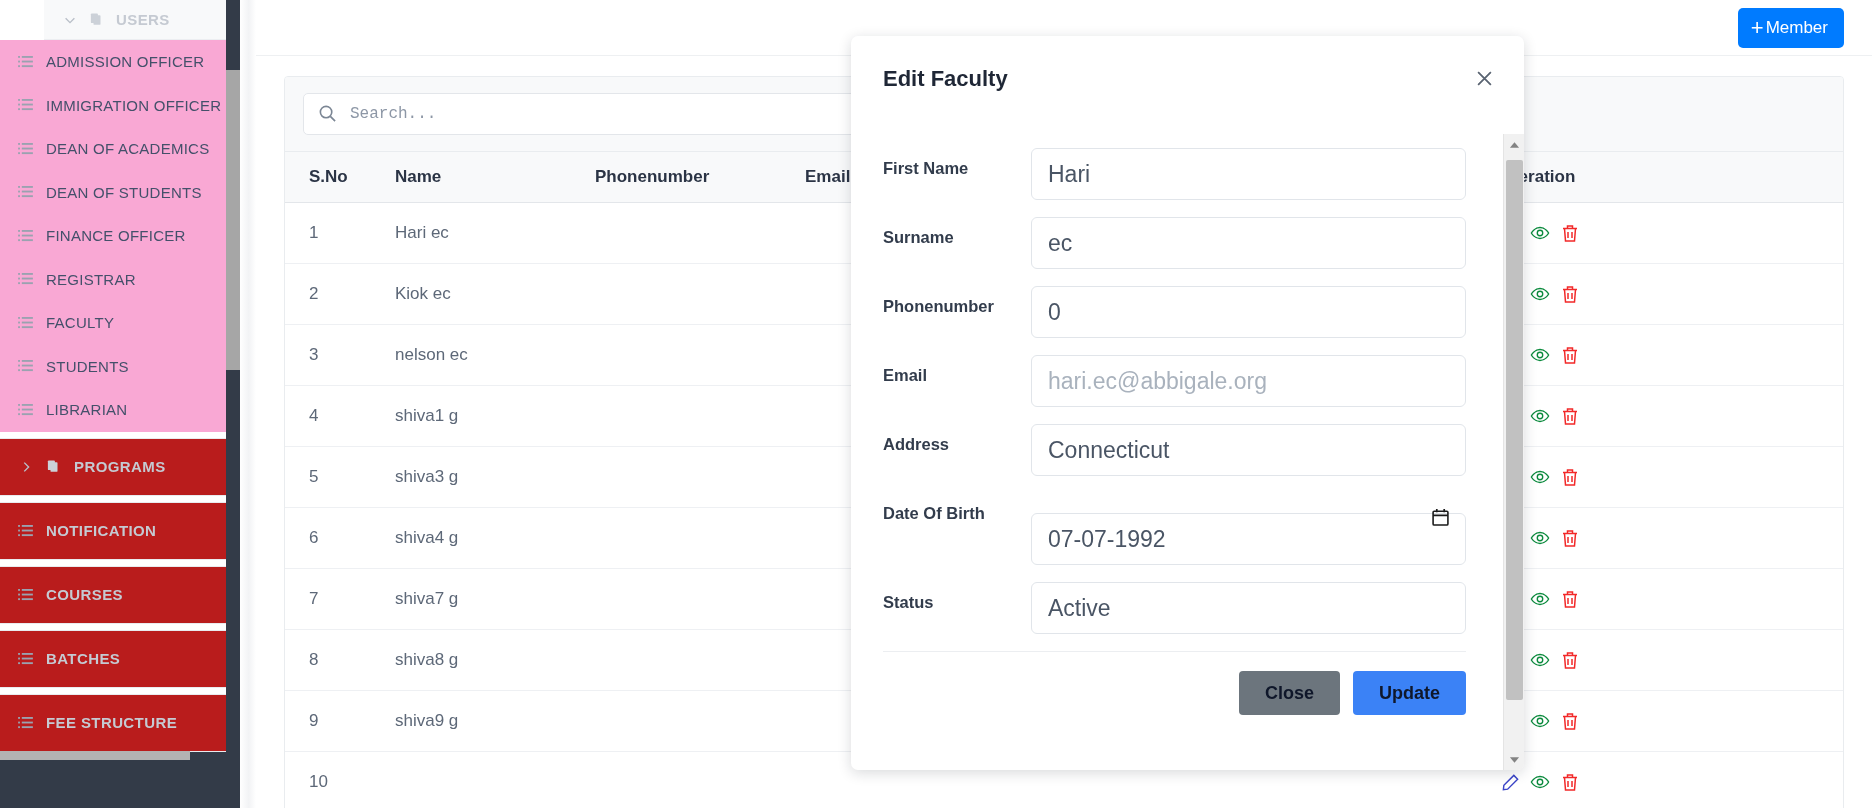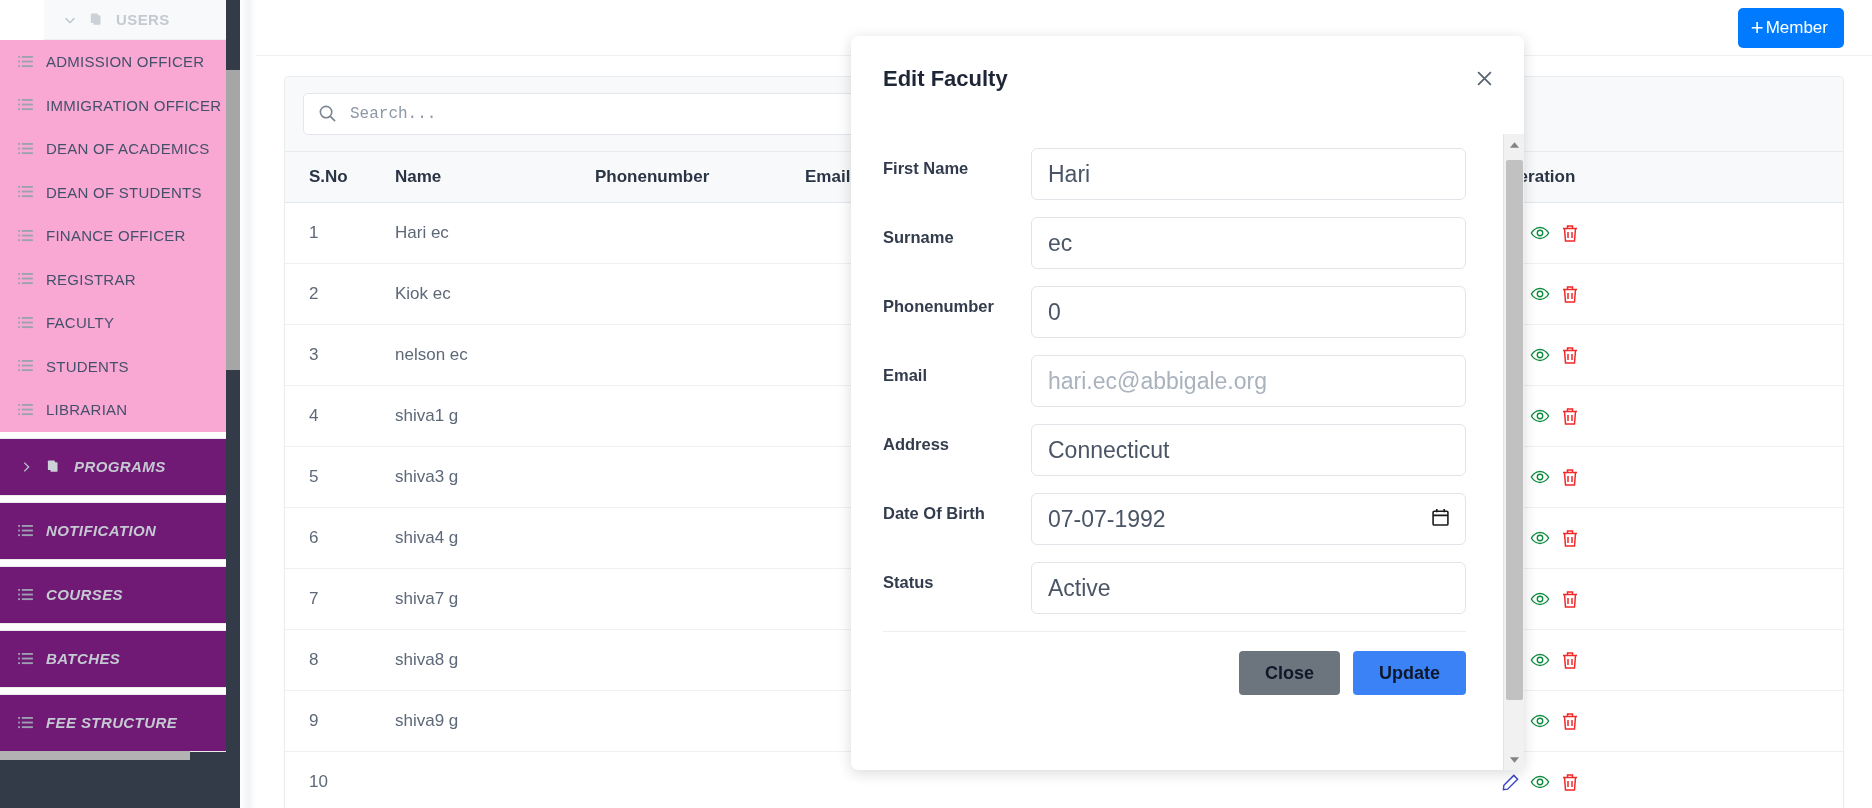--- a/index.html
+++ b/index.html
@@ -41,21 +41,21 @@
     white-space: nowrap;
   }
   .sb-item .sb-list-icon { color: #9aa2b0; }
   .sb-block {
     border-top: 1px solid #e9ebee;
     border-bottom: 1px solid #e9ebee;
     background: #f7f8fa;
     margin-top: 6px;
   }
   .sb-block .sb-section-head,
-  .sb-block .sb-item { background: #701a75; border-bottom: none; font-style: italic; }
+  .sb-block .sb-item { background: #b91c1c; border-bottom: none; }
   .sb-block .sb-item { color: #c5cad2; font-weight: bold; letter-spacing: .4px; }
   .sb-block-inner { height: 56px; display: flex; align-items: center; }
 
   
   .sb-scroll {
     position: absolute; top: 0; right: 16px;
     width: 14px; height: 808px;
     background: #333b48;
   }
   .sb-scroll-thumb {
@@ -196,21 +196,21 @@
   }
   .finput {
     flex: 1 1 auto; height: 52px;
     border: 1px solid #e1e5ea; border-radius: 6px;
     background: #fff; padding: 0 16px;
     font-family: "Liberation Sans", sans-serif;
     font-size: 23px; color: #4a5565; outline: none;
   }
   .finput::placeholder { color: #a9b2bd; }
   .fdate { position: relative; flex: 1 1 auto; }
-  .fdate .finput { width: 100%; padding-right: 46px; }
+  .fdate .finput { width: 100%; padding-right: 46px; margin-top: 20px; }
   .cal-icon {
     position: absolute; right: 17px; top: 15px;
     color: #1a1a1a; pointer-events: none;
   }
   .modal-foot {
     border-top: 1px solid #eceef1;
     margin-top: 10px; padding: 19px 0 0 0;
     display: flex; justify-content: flex-end; gap: 13px;
   }
   .btn {

